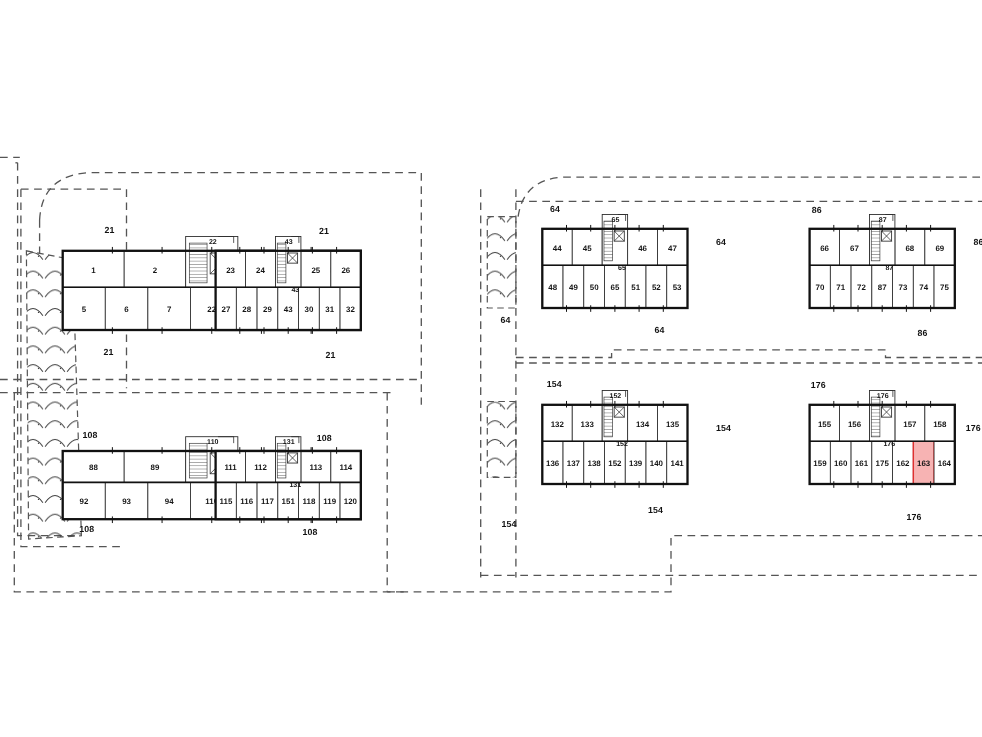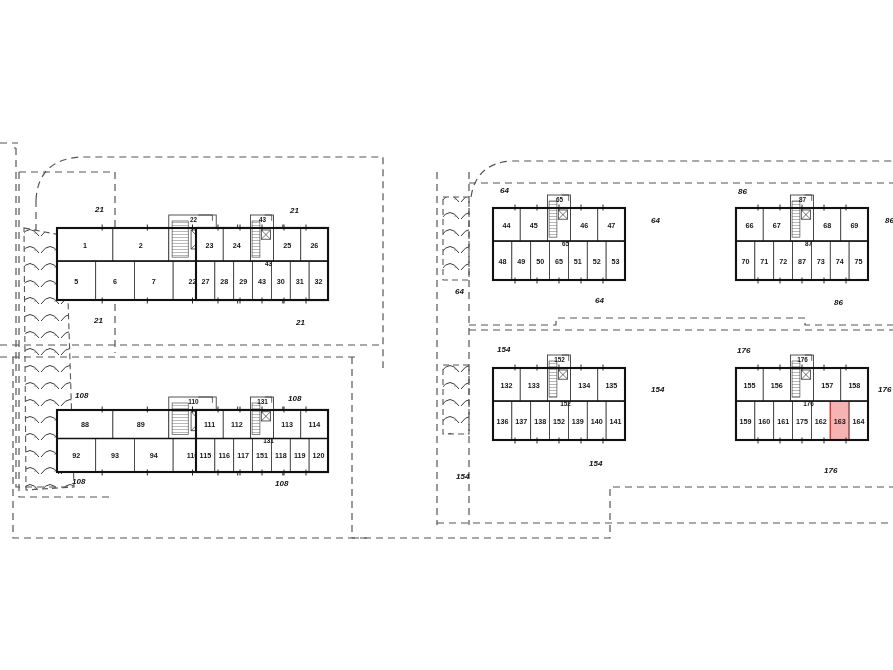--- a/index.html
+++ b/index.html
@@ -1,21 +1,21 @@
 <!DOCTYPE html>
 <html><head>
 <meta charset="utf-8">
 <style>
   html,body{margin:0;padding:0;background:#ffffff;}
   body{width:893px;height:670px;overflow:hidden;
        font-family:"Liberation Sans","DejaVu Sans",sans-serif;color:#1a1a1a;}
   #stage{position:relative;width:893px;height:670px;background:#fff;}
   #plan{position:absolute;left:0;top:0;width:893px;height:670px;}
   .lbl{position:absolute;font-size:7.5px;font-weight:bold;color:#222;
-       letter-spacing:.1px;white-space:nowrap;font-style:italic;}
+       letter-spacing:.1px;white-space:nowrap;}
   .plot-lbl{font-size:8px;font-weight:bold;color:#111;}
   text{font-family:"Liberation Sans","DejaVu Sans",sans-serif;}
 </style>
 </head>
 <body>
 
 <div id="stage">
 
   <svg id="plan" viewBox="0 0 893 670">
     <defs>

